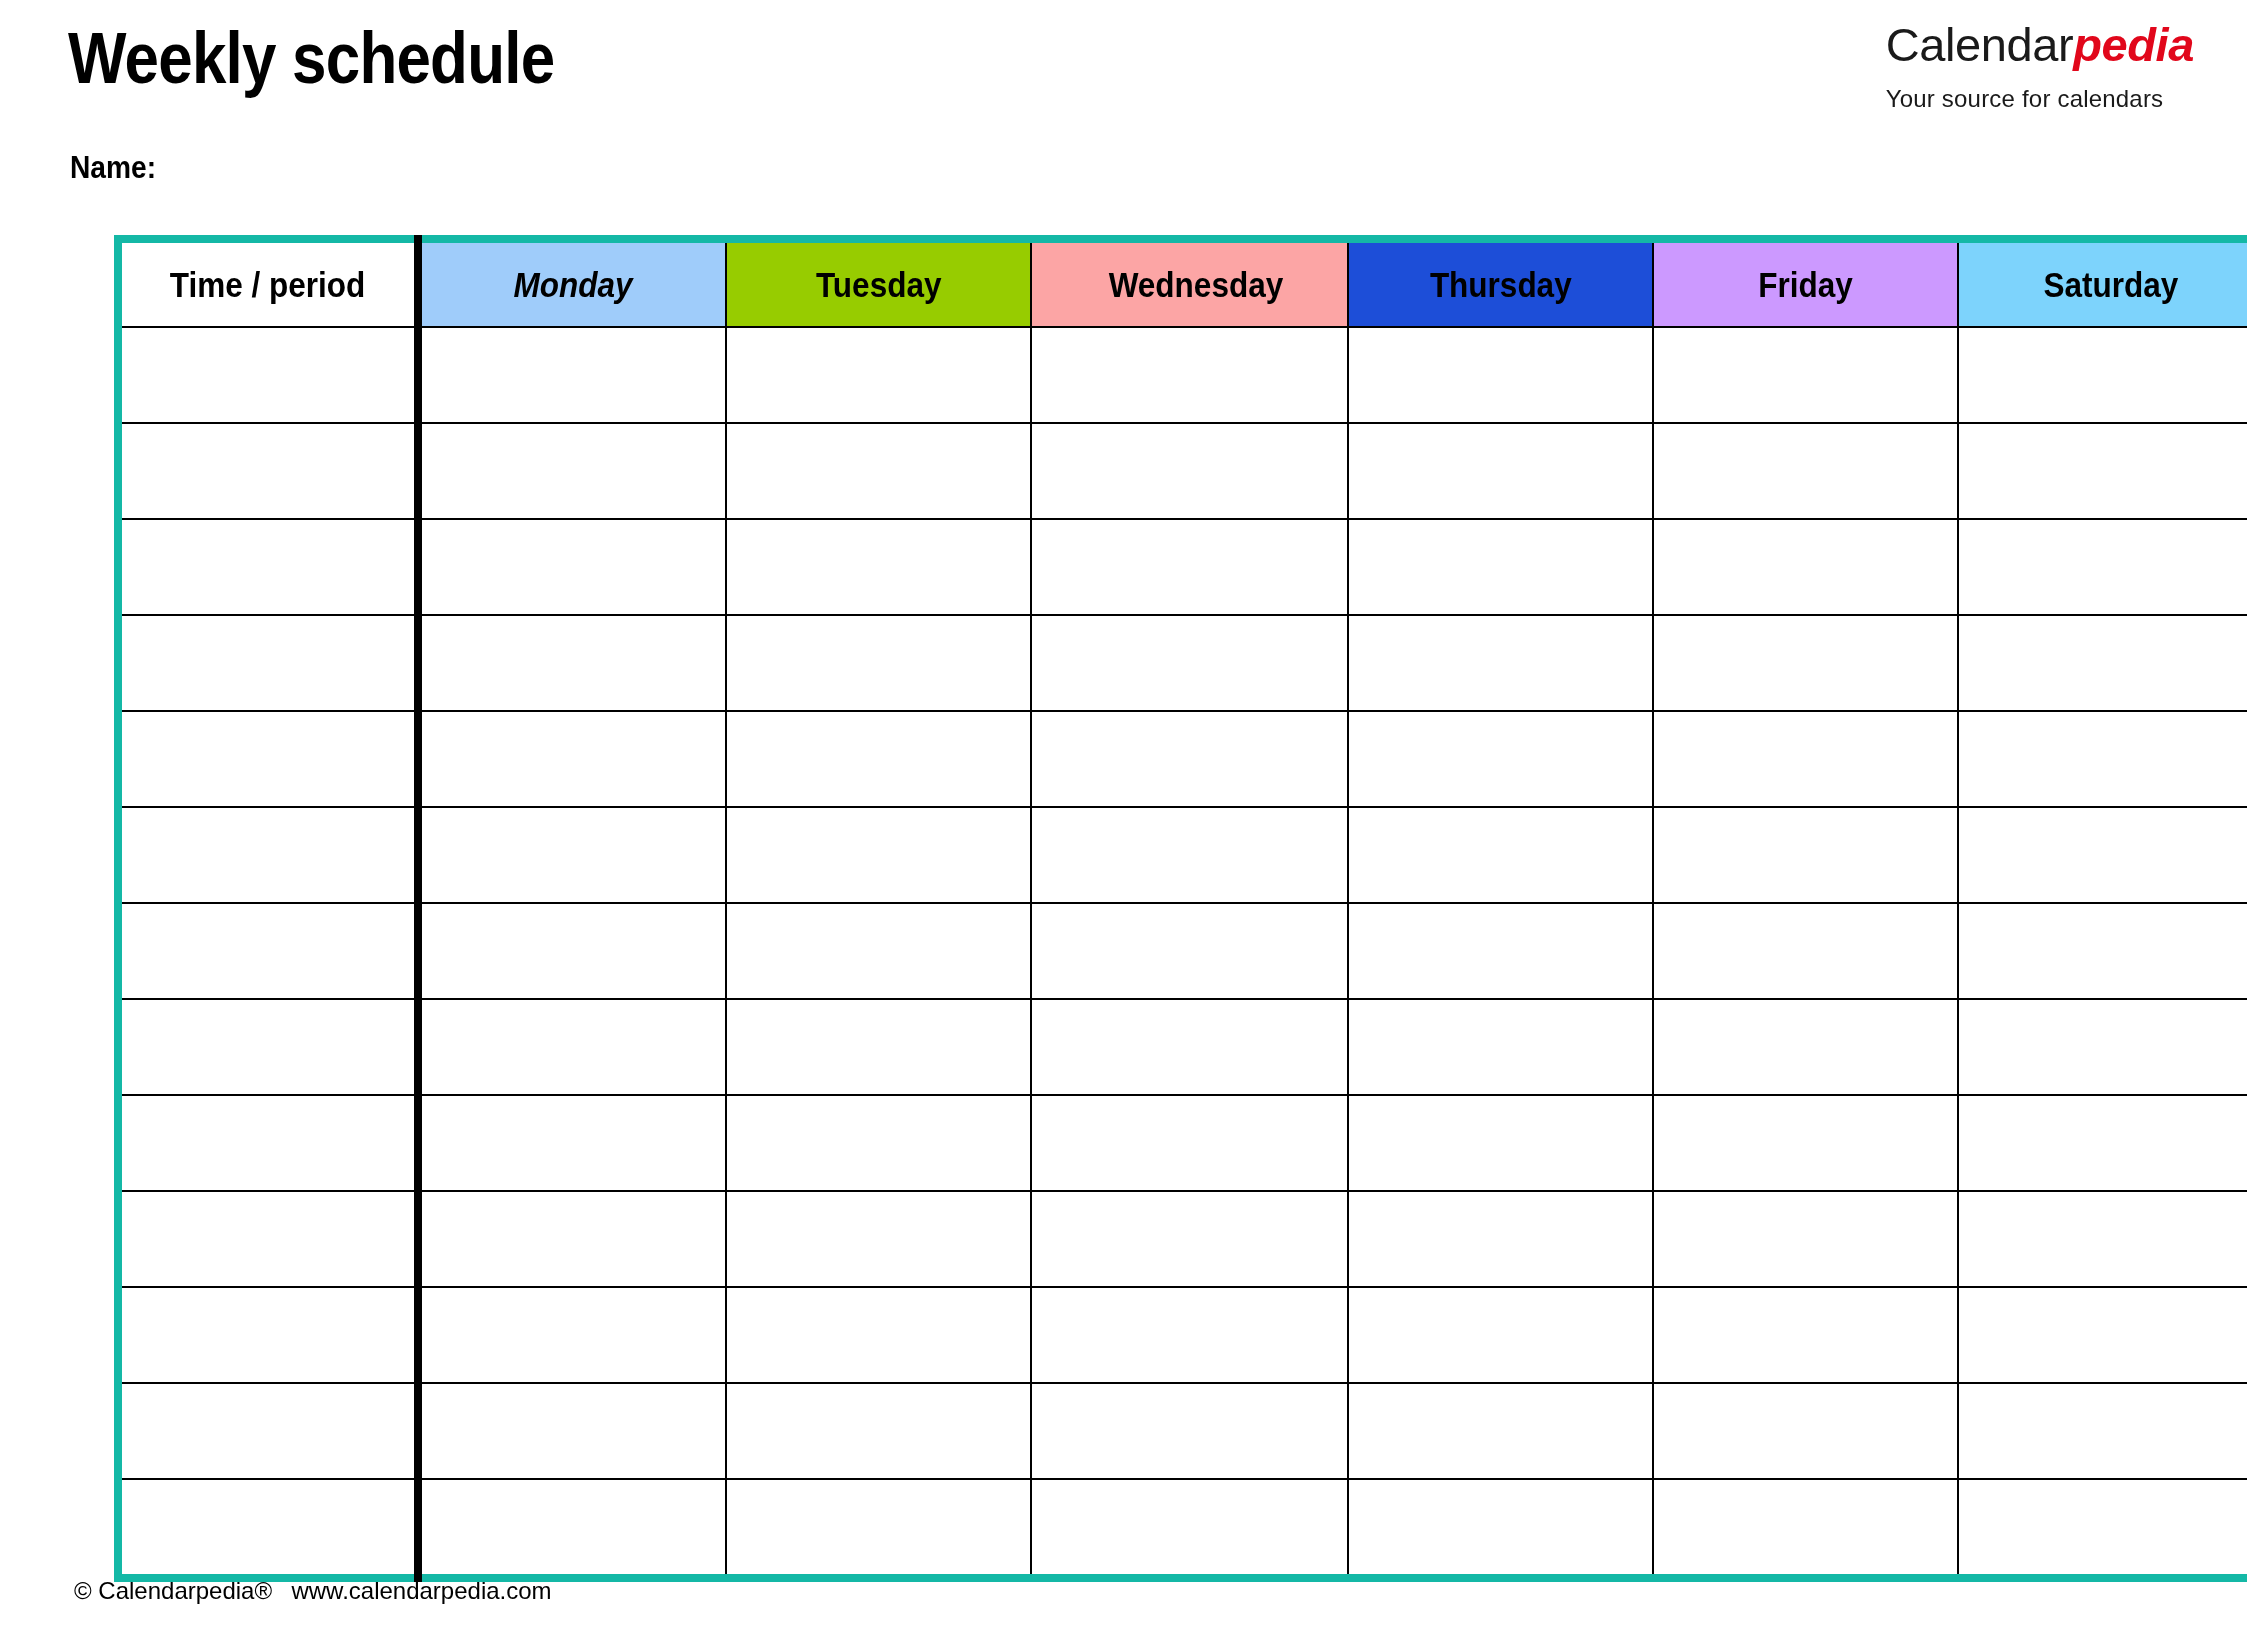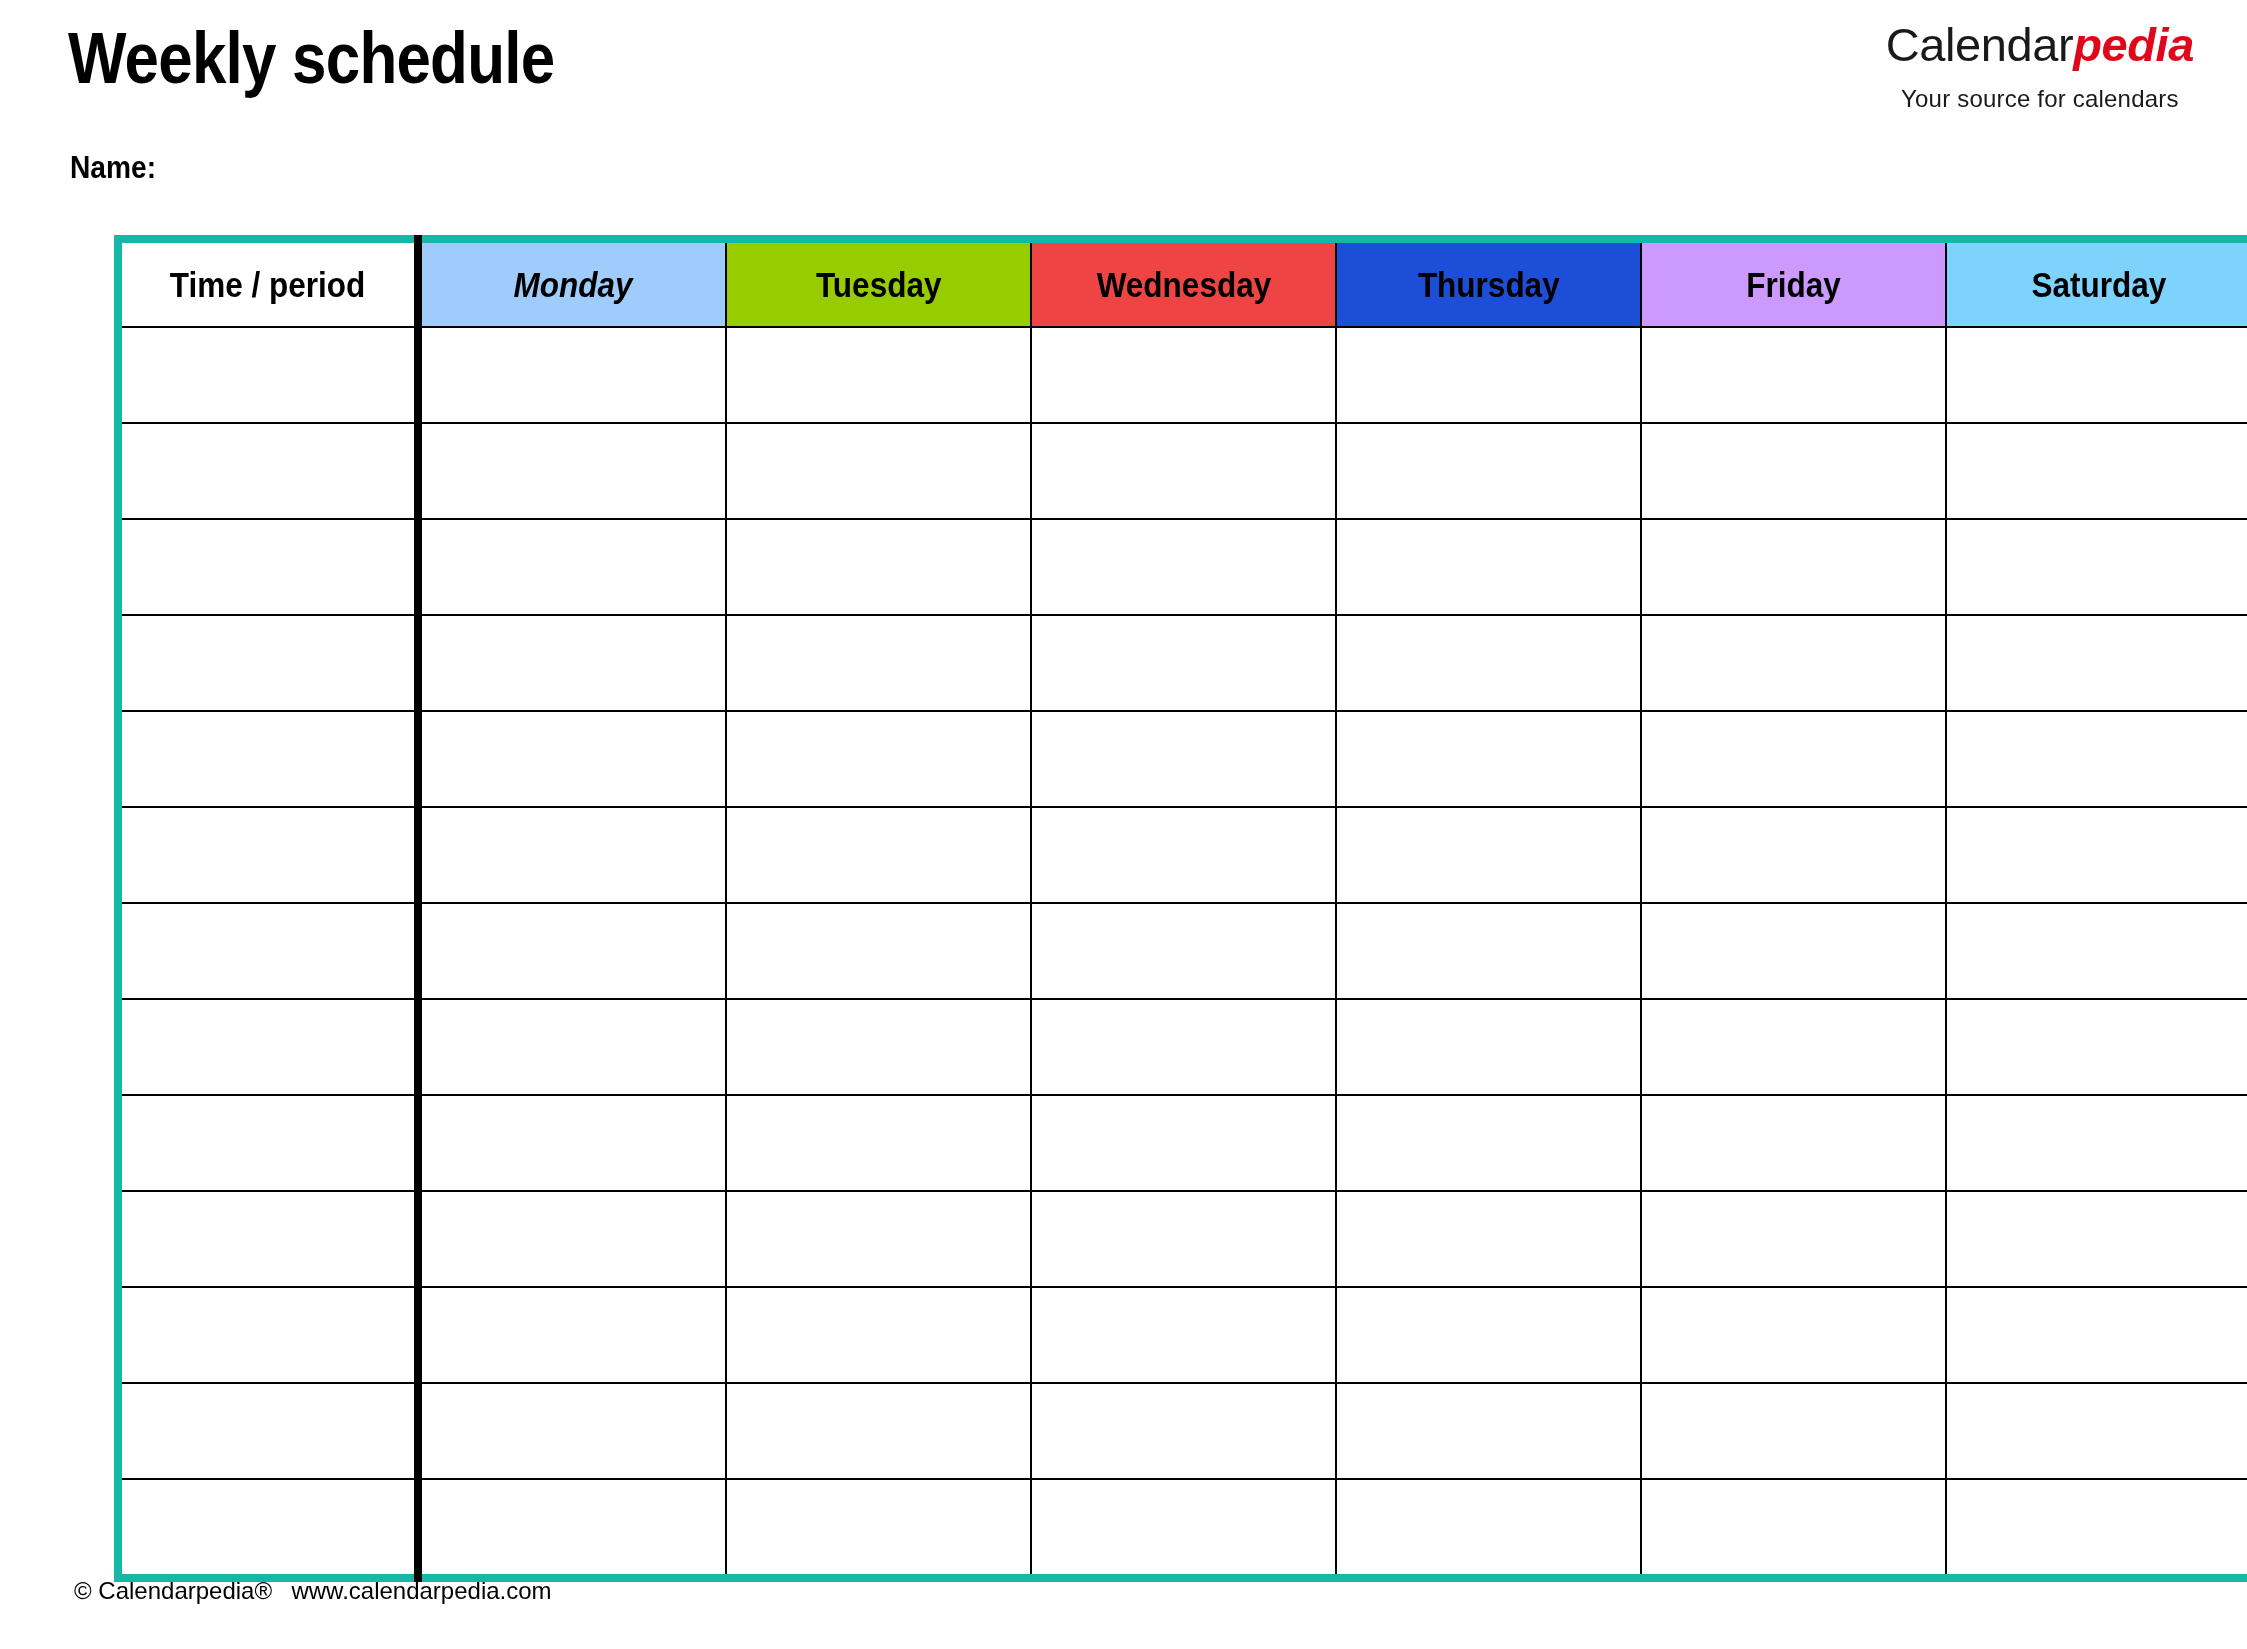--- a/index.html
+++ b/index.html
@@ -49,21 +49,21 @@
     white-space: nowrap;
     transform: scaleX(0.88);
     transform-origin: left top;
   }
 
   
   .brand {
     position: absolute;
     right: 53px;
     top: 21px;
-    text-align: center;
+    text-align: left;
     line-height: 1;
   }
   .brand-wordmark {
     font-size: 47px;
     line-height: 1;
     white-space: nowrap;
     letter-spacing: -0.4px;
   }
   .brand-calendar {
     color: #1a1a1a;
@@ -173,21 +173,21 @@
 
 </div>
 
 <div class="schedule-wrap">
   <table class="schedule">
     <thead>
       <tr id="head-row">
           <th class="col-time" style="background: rgb(255, 255, 255);"><span class="head-text">Time / period</span></th>
           <th class="day-head" style="background: rgb(159, 204, 250); font-style: italic;"><span class="head-text">Monday</span></th>
           <th class="day-head" style="background: rgb(151, 204, 0);"><span class="head-text">Tuesday</span></th>
-          <th class="day-head" style="background: #ef4444;"><span class="head-text">Wednesday</span></th>
+          <th class="day-head" style="background: #fca5a5; padding-left: 12px;"><span class="head-text">Wednesday</span></th>
           <th class="day-head" style="background: #1d4ed8;"><span class="head-text">Thursday</span></th>
           <th class="day-head" style="background: rgb(204, 153, 255);"><span class="head-text">Friday</span></th>
           <th class="day-head" style="background: #7dd3fc;"><span class="head-text">Saturday</span></th>
         </tr>
     </thead>
     <tbody id="body-rows">
         <tr>
           <td class="col-time"></td>
           <td class="day-cell"></td>
           <td class="day-cell"></td>

